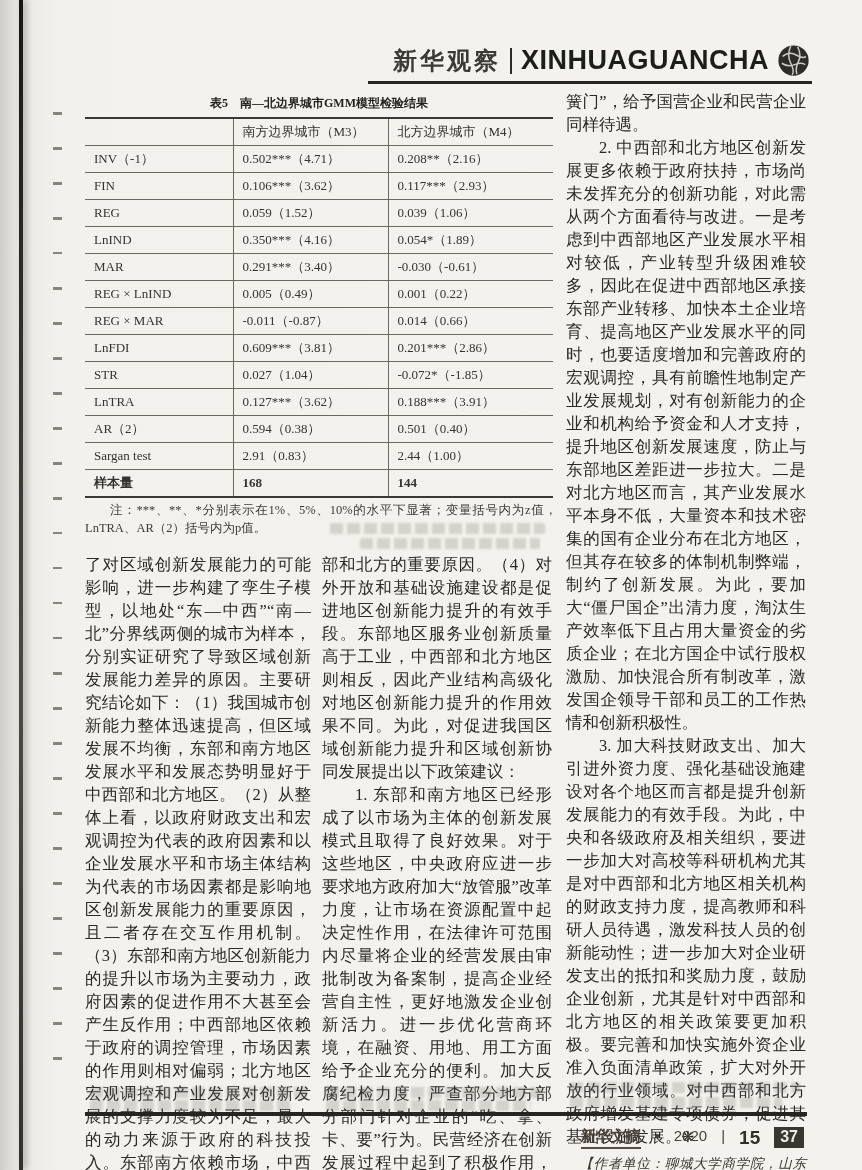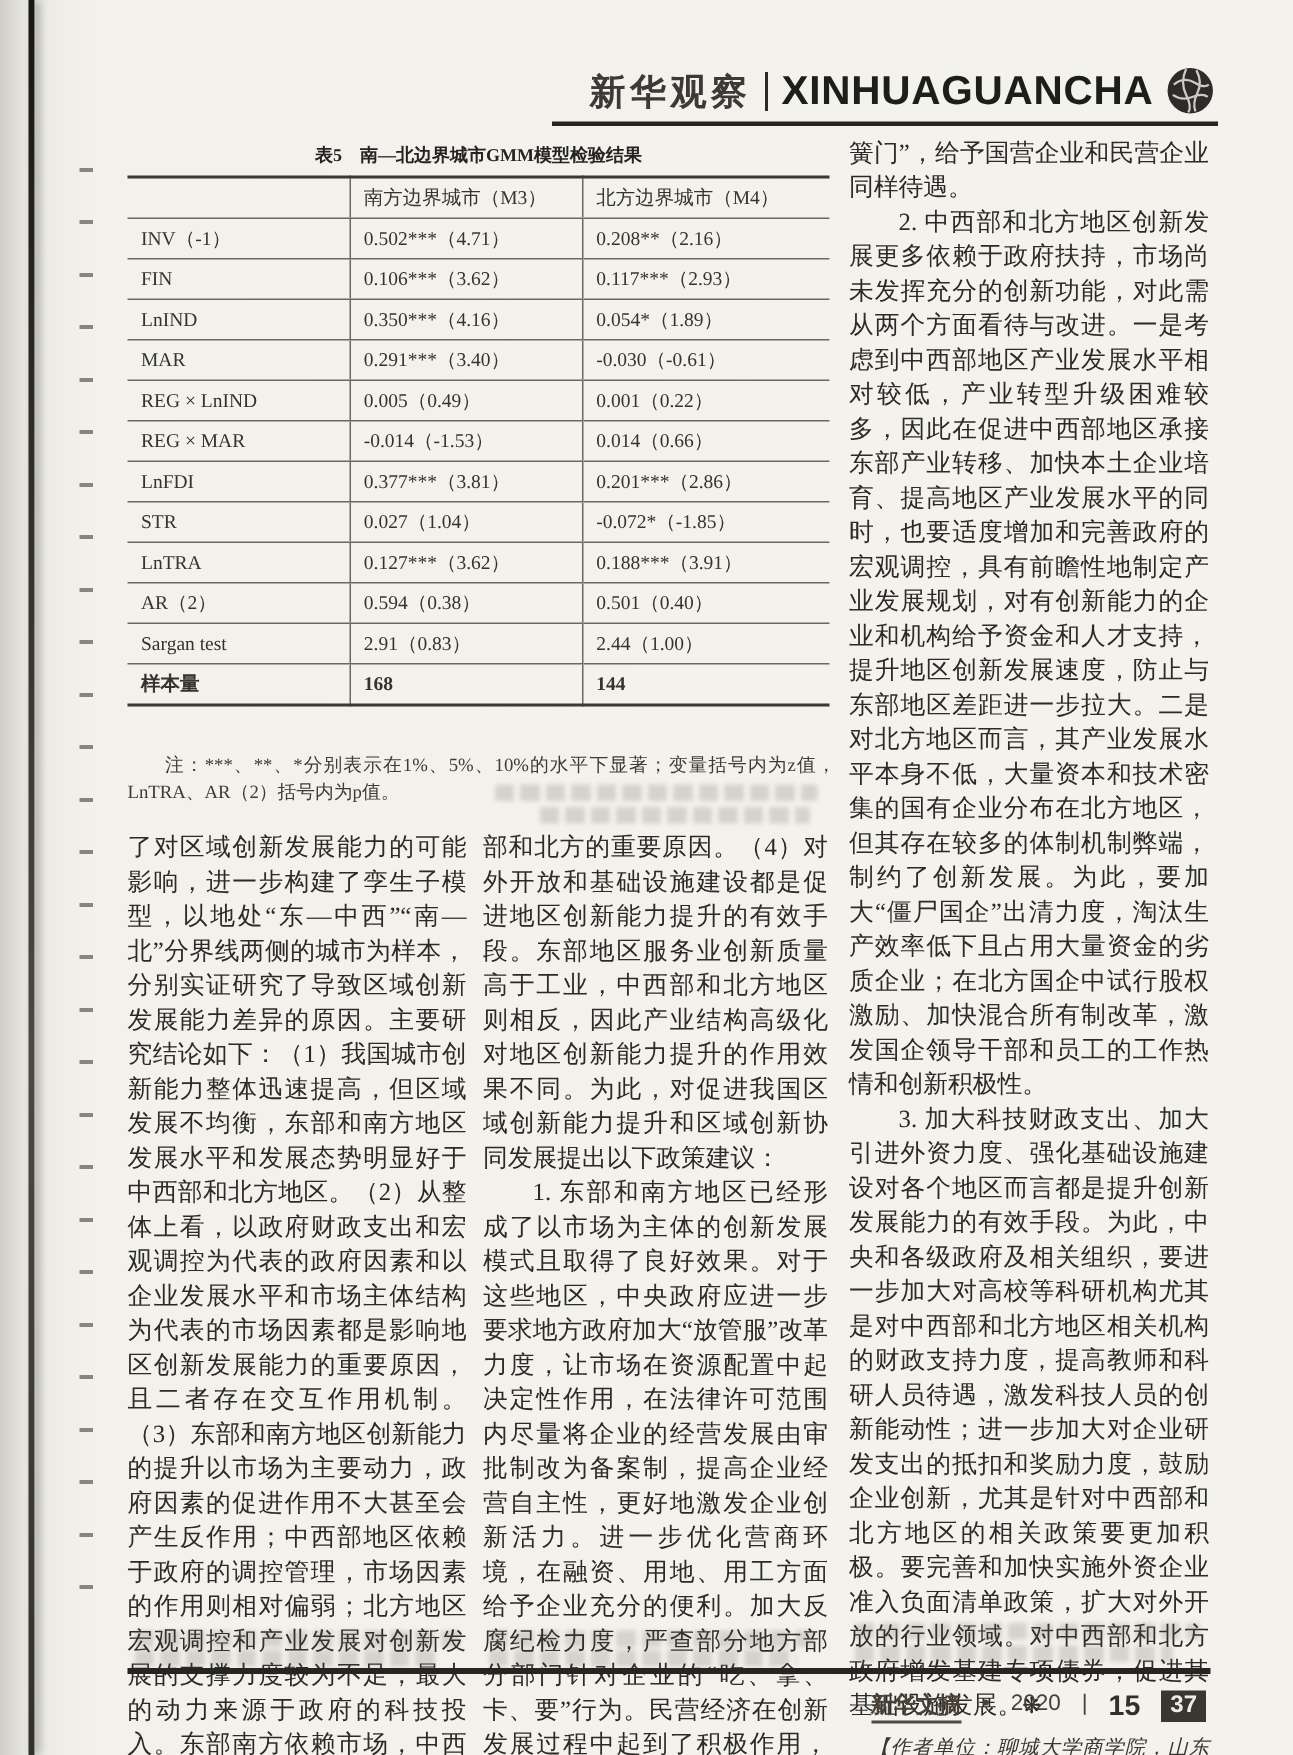--- a/index.html
+++ b/index.html
@@ -140,42 +140,47 @@
           <td>INV（-1）</td>
           <td>0.502***（4.71）</td>
           <td>0.208**（2.16）</td>
         </tr>
         <tr>
           <td>FIN</td>
           <td>0.106***（3.62）</td>
           <td>0.117***（2.93）</td>
         </tr>
         <tr>
+          <td>REG</td>
+          <td>0.059（1.52）</td>
+          <td>0.039（1.06）</td>
+        </tr>
+        <tr>
           <td>LnIND</td>
           <td>0.350***（4.16）</td>
           <td>0.054*（1.89）</td>
         </tr>
         <tr>
           <td>MAR</td>
           <td>0.291***（3.40）</td>
           <td>-0.030（-0.61）</td>
         </tr>
         <tr>
           <td>REG × LnIND</td>
           <td>0.005（0.49）</td>
           <td>0.001（0.22）</td>
         </tr>
         <tr>
           <td>REG × MAR</td>
-          <td>-0.014（-1.53）</td>
+          <td>-0.011（-0.87）</td>
           <td>0.014（0.66）</td>
         </tr>
         <tr>
           <td>LnFDI</td>
-          <td>0.377***（3.81）</td>
+          <td>0.609***（3.81）</td>
           <td>0.201***（2.86）</td>
         </tr>
         <tr>
           <td>STR</td>
           <td>0.027（1.04）</td>
           <td>-0.072*（-1.85）</td>
         </tr>
         <tr>
           <td>LnTRA</td>
           <td>0.127***（3.62）</td>

